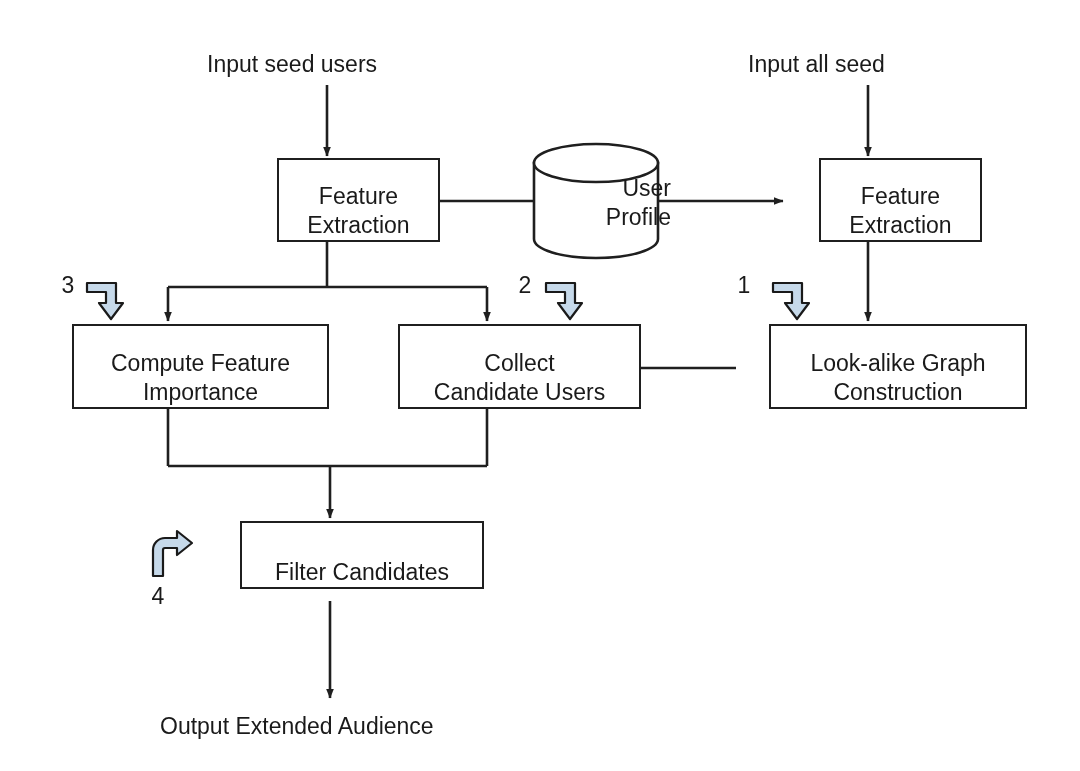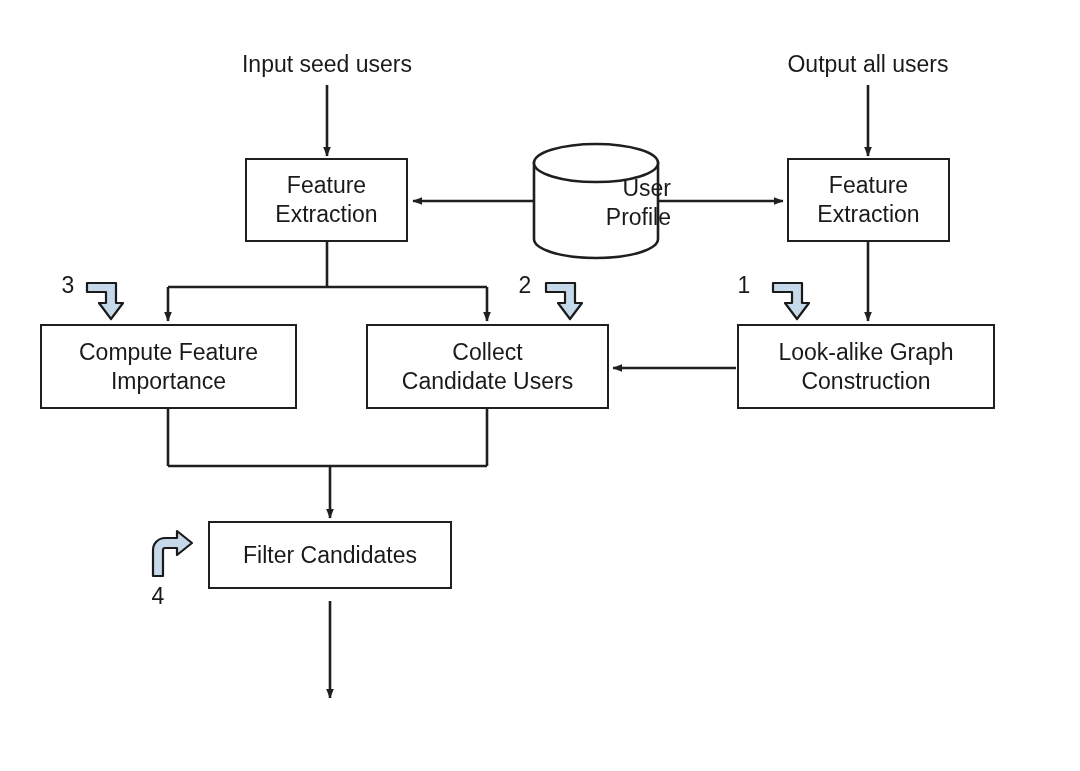--- a/index.html
+++ b/index.html
@@ -26,30 +26,31 @@
     width: 1080px;
     height: 771px;
   }
   
   .io-label {
     position: absolute;
     font-size: 23px;
     line-height: 28px;
     color: #1a1a1a;
     white-space: nowrap;
-    text-align: center;
+    text-align: left;
   }
   .node-box {
     position: absolute;
     box-sizing: border-box;
     background: #ffffff;
     border: 2.5px solid #1f1f1f;
     display: flex;
-    align-items: center;
+    align-items: flex-end;
     justify-content: center;
+    margin-left: 32px;
   }
   .node-label {
     font-size: 23px;
     line-height: 29px;
     text-align: center;
     color: #1a1a1a;
     padding: 0 6px;
     white-space: pre-line;
   }
   .cyl-label {
@@ -124,21 +125,21 @@
     <g transform="translate(86,281)">
       <path d="M1,2 L30,2 L30,22 L37,22 L25,38 L13,22 L20,22 L20,11 L1,11 Z" fill="#c6d9ea" stroke="#1a1a1a" stroke-width="2.2" stroke-linejoin="round"></path>
     </g>
 
     <g transform="translate(151,536)">
       <path d="M2,40 L2,14 A12,12 0 0 1 14,2 L26,2 L26,-5 L41,7 L26,19 L26,12 L14,12 A2,2 0 0 0 12,14 L12,40 Z" fill="#c6d9ea" stroke="#1a1a1a" stroke-width="2.2" stroke-linejoin="round"></path>
     </g>
   </svg>
 
   <div class="io-label" style="left:207px; top:50px; width:240px;">Input seed users</div>
-  <div class="io-label" style="left:748px; top:50px; width:240px;">Output all users</div>
+  <div class="io-label" style="left:748px; top:50px; width:240px;">Input all seed</div>
 
   <div class="node-box" style="left:245px; top:158px; width:163px; height:84px;">
     <span class="node-label">Feature
 Extraction</span>
   </div>
 
   <div class="node-box" style="left:787px; top:158px; width:163px; height:84px;">
     <span class="node-label">Feature
 Extraction</span>
   </div>
@@ -163,14 +164,15 @@
 
   <div class="node-box" style="left:208px; top:521px; width:244px; height:68px;">
     <span class="node-label">Filter Candidates</span>
   </div>
 
   <div class="step-num" style="left:731px; top:272px; width:26px;">1</div>
   <div class="step-num" style="left:512px; top:272px; width:26px;">2</div>
   <div class="step-num" style="left:55px; top:272px; width:26px;">3</div>
   <div class="step-num" style="left:145px; top:583px; width:26px;">4</div>
 
+  <div class="io-label" style="left:160px; top:712px; width:340px;">Output Extended Audience</div>
 
 </div>
 
 </body></html>

